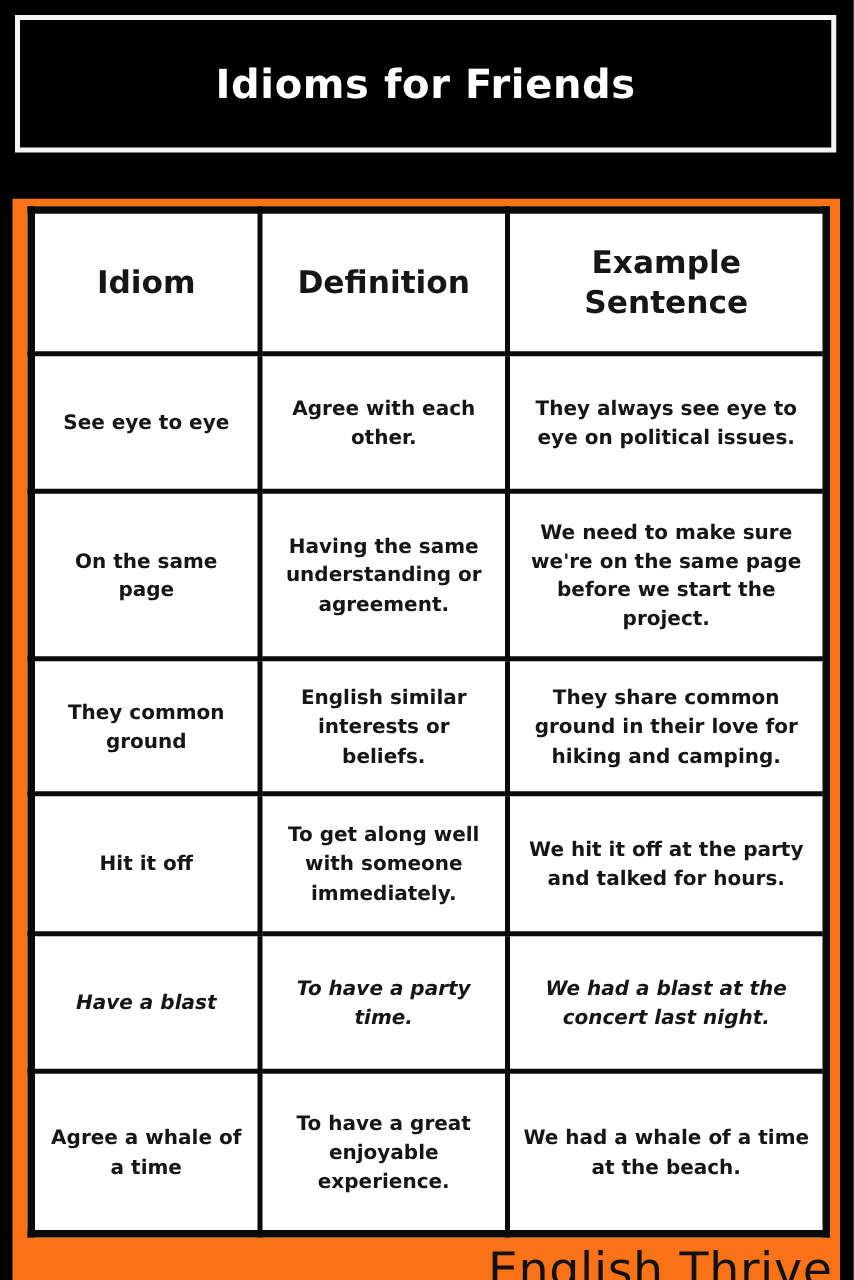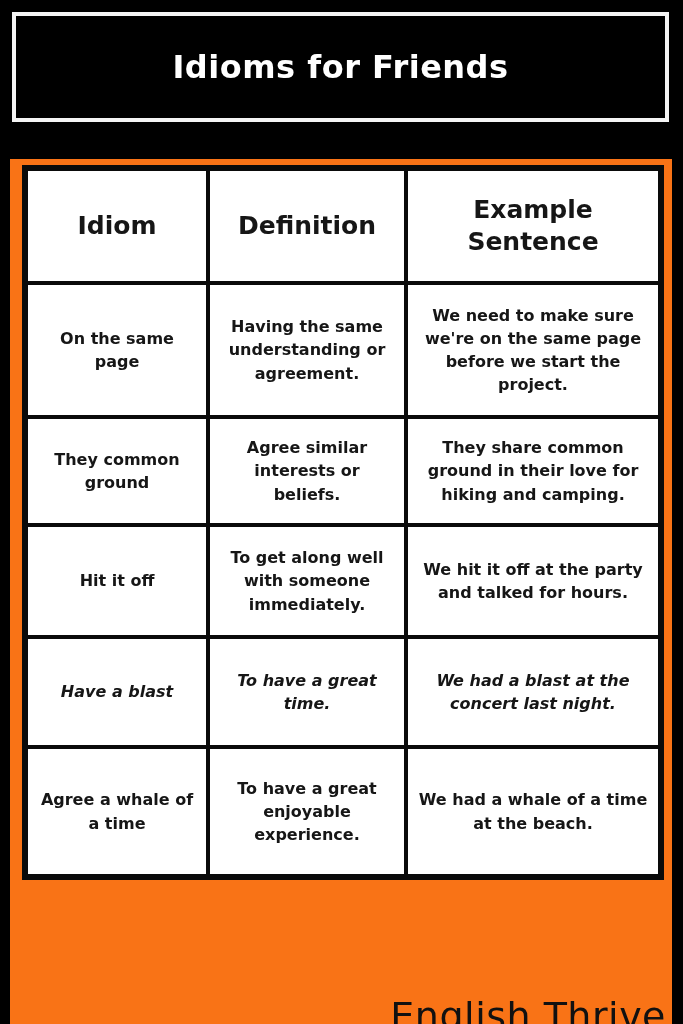--- a/index.html
+++ b/index.html
@@ -91,38 +91,43 @@
       <col style="width:255px">
     </colgroup>
     <thead>
       <tr class="rh-head">
         <th>Idiom</th>
         <th>Definition</th>
         <th>Example Sentence</th>
       </tr>
     </thead>
     <tbody>
+      <tr class="rh-0">
+        <td>See eye to eye</td>
+        <td>Agree with each other.</td>
+        <td class="example-cell">They always see eye to eye on political issues.</td>
+      </tr>
       <tr class="rh-1">
         <td>On the same page</td>
         <td>Having the same understanding or agreement.</td>
         <td class="example-cell">We need to make sure we're on the same page before we start the project.</td>
       </tr>
       <tr class="rh-2">
         <td>They common ground</td>
-        <td>Agree similar interests or beliefs.</td>
+        <td>English similar interests or beliefs.</td>
         <td class="example-cell">They share common ground in their love for hiking and camping.</td>
       </tr>
       <tr class="rh-3">
         <td>Hit it off</td>
         <td>To get along well with someone immediately.</td>
         <td class="example-cell">We hit it off at the party and talked for hours.</td>
       </tr>
       <tr class="rh-4">
         <td>Have a blast</td>
-        <td>To have a great time.</td>
+        <td>To have a party time.</td>
         <td class="example-cell">We had a blast at the concert last night.</td>
       </tr>
       <tr class="rh-5">
         <td>Agree a whale of a time</td>
         <td>To have a great enjoyable experience.</td>
         <td class="example-cell">We had a whale of a time at the beach.</td>
       </tr>
     </tbody>
   </table>
 

